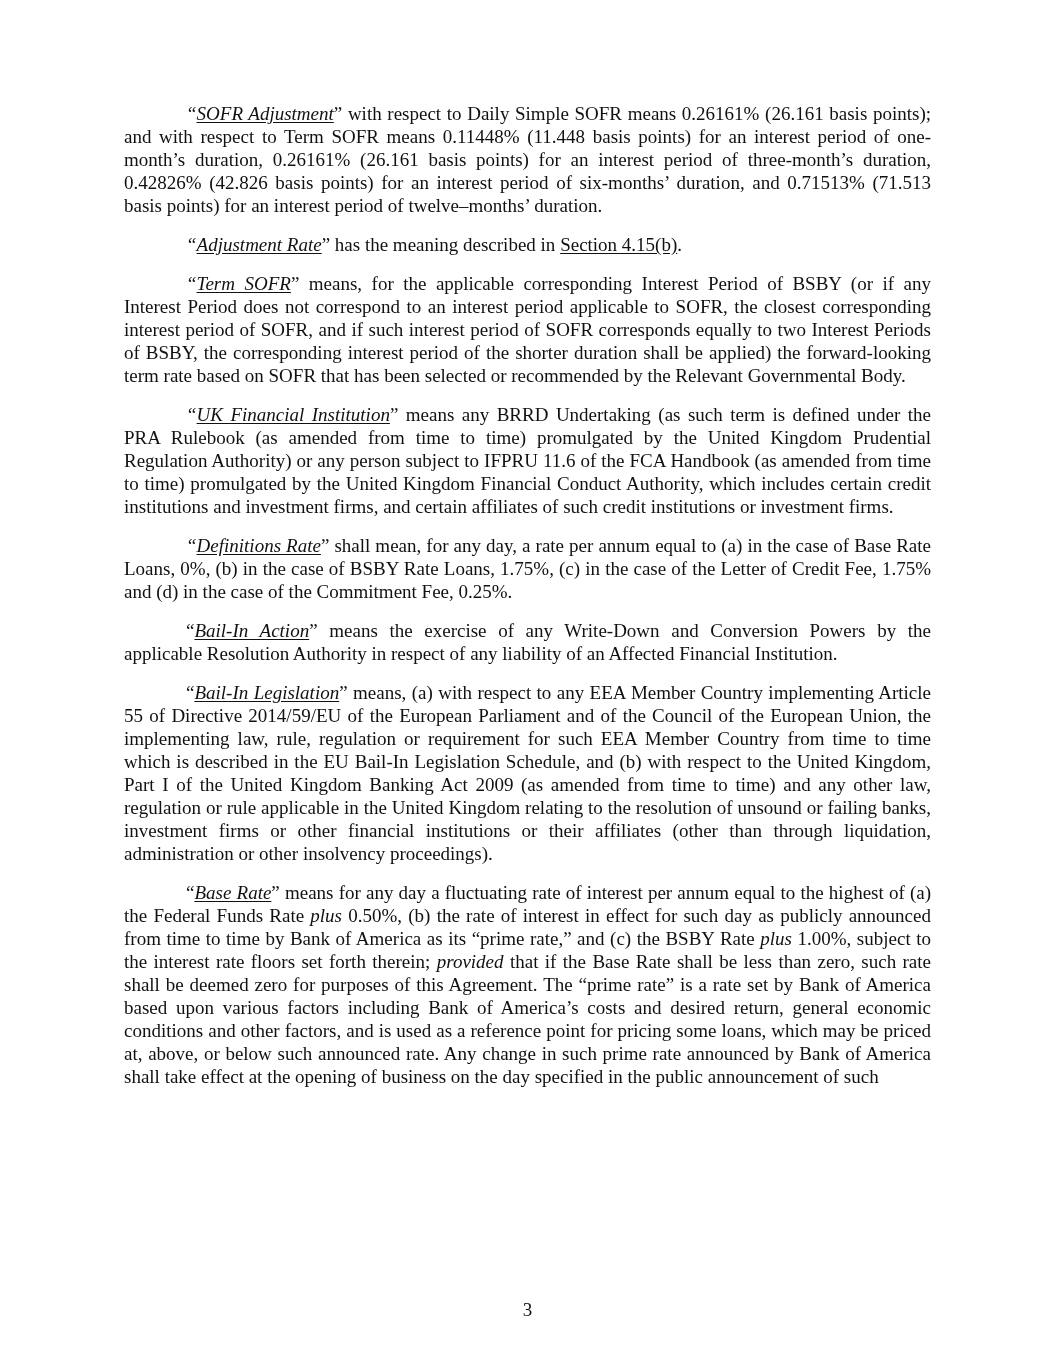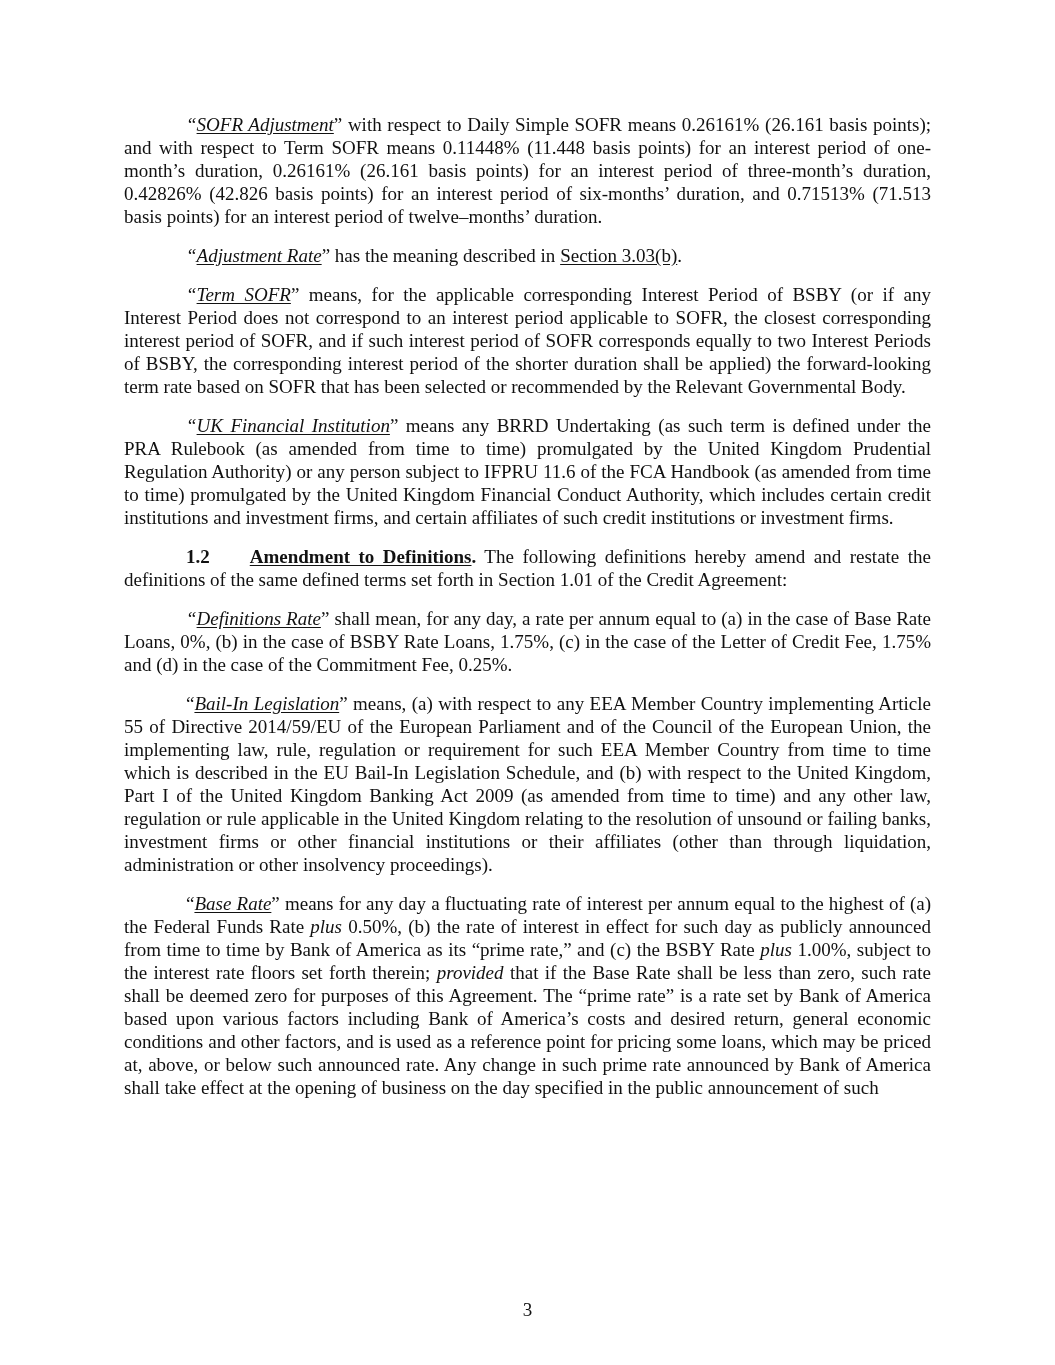--- a/index.html
+++ b/index.html
@@ -10,21 +10,21 @@
     margin: 0 auto;
     background: #ffffff;
     color: #111111;
     font-family: "Liberation Serif", "DejaVu Serif", serif;
     font-size: 19px;
     line-height: 23px;
     overflow: hidden;
   }
   .content {
     position: absolute;
-    top: 113px;
+    top: 102px;
     left: 124px;
     width: 807px;
   }
   .para {
     margin: 0 0 16px 0;
     text-indent: 62px;
     text-align: justify;
   }
   .para:last-child { margin-bottom: 12px; }
   .it { font-style: italic; }
@@ -38,22 +38,22 @@
     right: 0;
     text-align: center;
   }
 </style>
 </head>
 <body>
 
 <div class="page">
   <div class="content">
     <p class="para"><span class="it">“</span><span class="it un">SOFR Adjustment</span><span>” with respect to Daily Simple SOFR means 0.26161% (26.161 basis points); and with respect to Term SOFR means 0.11448% (11.448 basis points) for an interest period of one-month’s duration, 0.26161% (26.161 basis points) for an interest period of three-month’s duration, 0.42826% (42.826 basis points) for an interest period of six-months’ duration, and 0.71513% (71.513 basis points) for an interest period of twelve–months’ duration.</span></p>
-    <p class="para"><span class="it">“</span><span class="it un">Adjustment Rate</span><span>” has the meaning described in </span><span class="un">Section 3.03(b)</span><span>.</span></p>
+    <p class="para"><span class="it">“</span><span class="it un">Adjustment Rate</span><span>” has the meaning described in </span><span class="un">Section 4.15(b)</span><span>.</span></p>
     <p class="para"><span class="it">“</span><span class="it un">Term SOFR</span><span>” means, for the applicable corresponding Interest Period of BSBY (or if any Interest Period does not correspond to an interest period applicable to SOFR, the closest corresponding interest period of SOFR, and if such interest period of SOFR corresponds equally to two Interest Periods of BSBY, the corresponding interest period of the shorter duration shall be applied) the forward-looking term rate based on SOFR that has been selected or recommended by the Relevant Governmental Body.</span></p>
     <p class="para"><span class="it">“</span><span class="it un">UK Financial Institution</span><span>” means any BRRD Undertaking (as such term is defined under the PRA Rulebook (as amended from time to time) promulgated by the United Kingdom Prudential Regulation Authority) or any person subject to IFPRU 11.6 of the FCA Handbook (as amended from time to time) promulgated by the United Kingdom Financial Conduct Authority, which includes certain credit institutions and investment firms, and certain affiliates of such credit institutions or investment firms.</span></p>
-    <p class="para"><span class="bd">1.2</span><span class="tab"></span><span class="bd un">Amendment to Definitions</span><span class="bd">.</span><span>  The following definitions hereby amend and restate the definitions of the same defined terms set forth in Section 1.01 of the Credit Agreement:</span></p>
     <p class="para"><span class="it">“</span><span class="it un">Definitions Rate</span><span>” shall mean, for any day, a rate per annum equal to (a) in the case of Base Rate Loans, 0%, (b) in the case of BSBY Rate Loans, 1.75%, (c) in the case of the Letter of Credit Fee, 1.75% and (d) in the case of the Commitment Fee, 0.25%.</span></p>
+    <p class="para"><span>“</span><span class="it un">Bail-In Action</span><span>” means the exercise of any Write-Down and Conversion Powers by the applicable Resolution Authority in respect of any liability of an Affected Financial Institution.</span></p>
     <p class="para"><span>“</span><span class="it un">Bail-In Legislation</span><span>” means, (a) with respect to any EEA Member Country implementing Article 55 of Directive 2014/59/EU of the European Parliament and of the Council of the European Union, the implementing law, rule, regulation or requirement for such EEA Member Country from time to time which is described in the EU Bail-In Legislation Schedule, and (b) with respect to the United Kingdom, Part I of the United Kingdom Banking Act 2009 (as amended from time to time) and any other law, regulation or rule applicable in the United Kingdom relating to the resolution of unsound or failing banks, investment firms or other financial institutions or their affiliates (other than through liquidation, administration or other insolvency proceedings).</span></p>
     <p class="para"><span>“</span><span class="it un">Base Rate</span><span>” means for any day a fluctuating rate of interest per annum equal to the highest of (a) the Federal Funds Rate </span><span class="it">plus</span><span> 0.50%, (b) the rate of interest in effect for such day as publicly announced from time to time by Bank of America as its “prime rate,” and (c) the BSBY Rate </span><span class="it">plus</span><span> 1.00%, subject to the interest rate floors set forth therein; </span><span class="it">provided</span><span> that if the Base Rate shall be less than zero, such rate shall be deemed zero for purposes of this Agreement. The “prime rate” is a rate set by Bank of America based upon various factors including Bank of America’s costs and desired return, general economic conditions and other factors, and is used as a reference point for pricing some loans, which may be priced at, above, or below such announced rate. Any change in such prime rate announced by Bank of America shall take effect at the opening of business on the day specified in the public announcement of such</span></p>
   </div>
   <div class="page-number">3</div>
 </div>
 
 </body></html>

